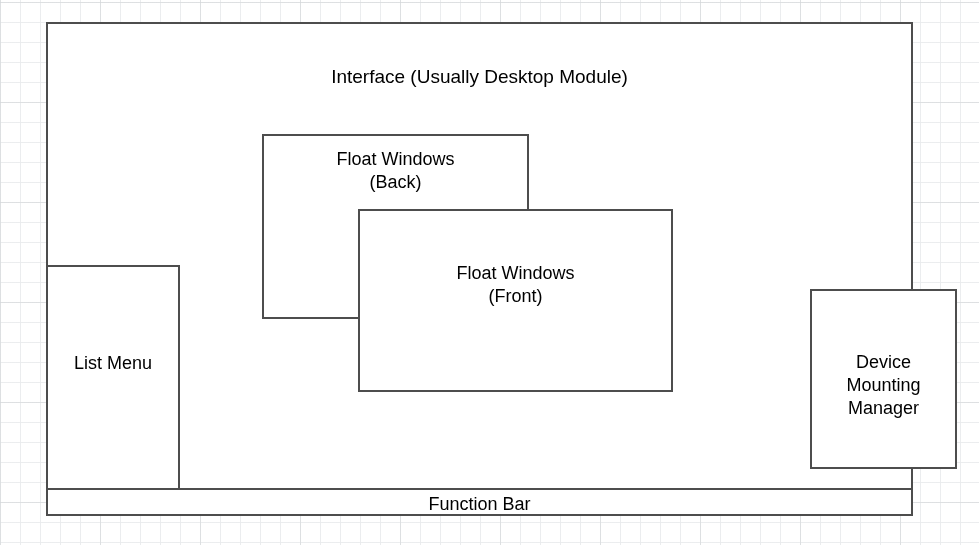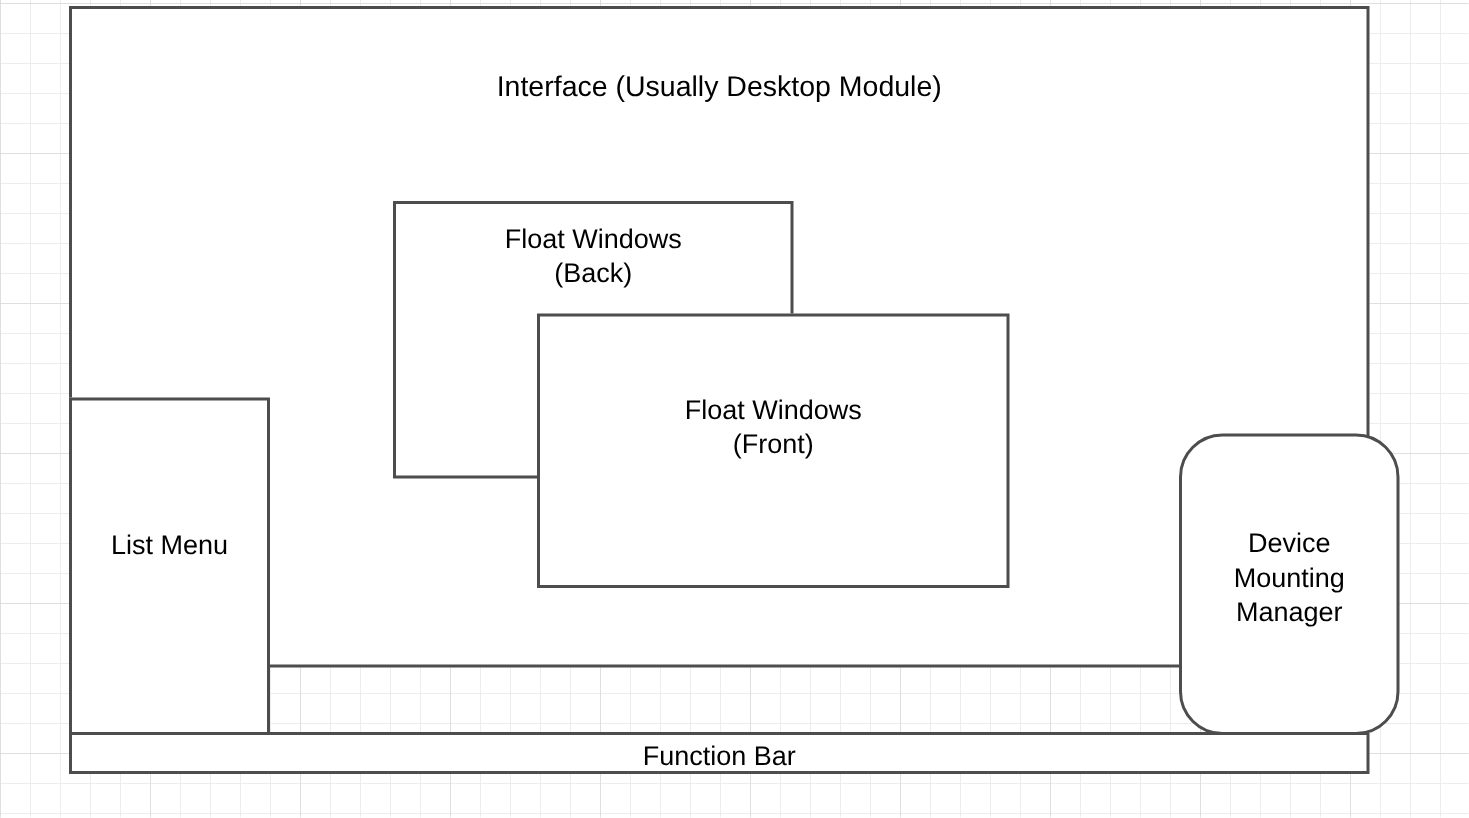--- a/index.html
+++ b/index.html
@@ -49,23 +49,23 @@
     left: 0;
     right: 0;
     text-align: center;
     white-space: pre-line;
     color: #000000;
   }
 
   
   #interface-box {
     left: 46px;
-    top: 4px;
+    top: 22px;
     width: 867px;
-    height: 441px;
+    height: 494px;
     z-index: 1;
     padding-left: 35px;
   }
   #interface-box > .label {
     top: 41px;
     font-size: 19px;
   }
 
   
   #list-menu-box {
@@ -101,26 +101,25 @@
     height: 183px;
     z-index: 4;
   }
   #float-front-box > .label {
     top: 51px;
     font-size: 18px;
   }
 
   
   #device-manager-box {
-    left: 786px;
+    left: 810px;
     top: 289px;
     width: 147px;
-    height: 201px;
+    height: 180px;
     z-index: 2;
-    border-radius: 29px;
   }
   #device-manager-box > .label {
     top: 60px;
     font-size: 18px;
   }
 
   
   #function-bar-box {
     left: 46px;
     top: 488px;

